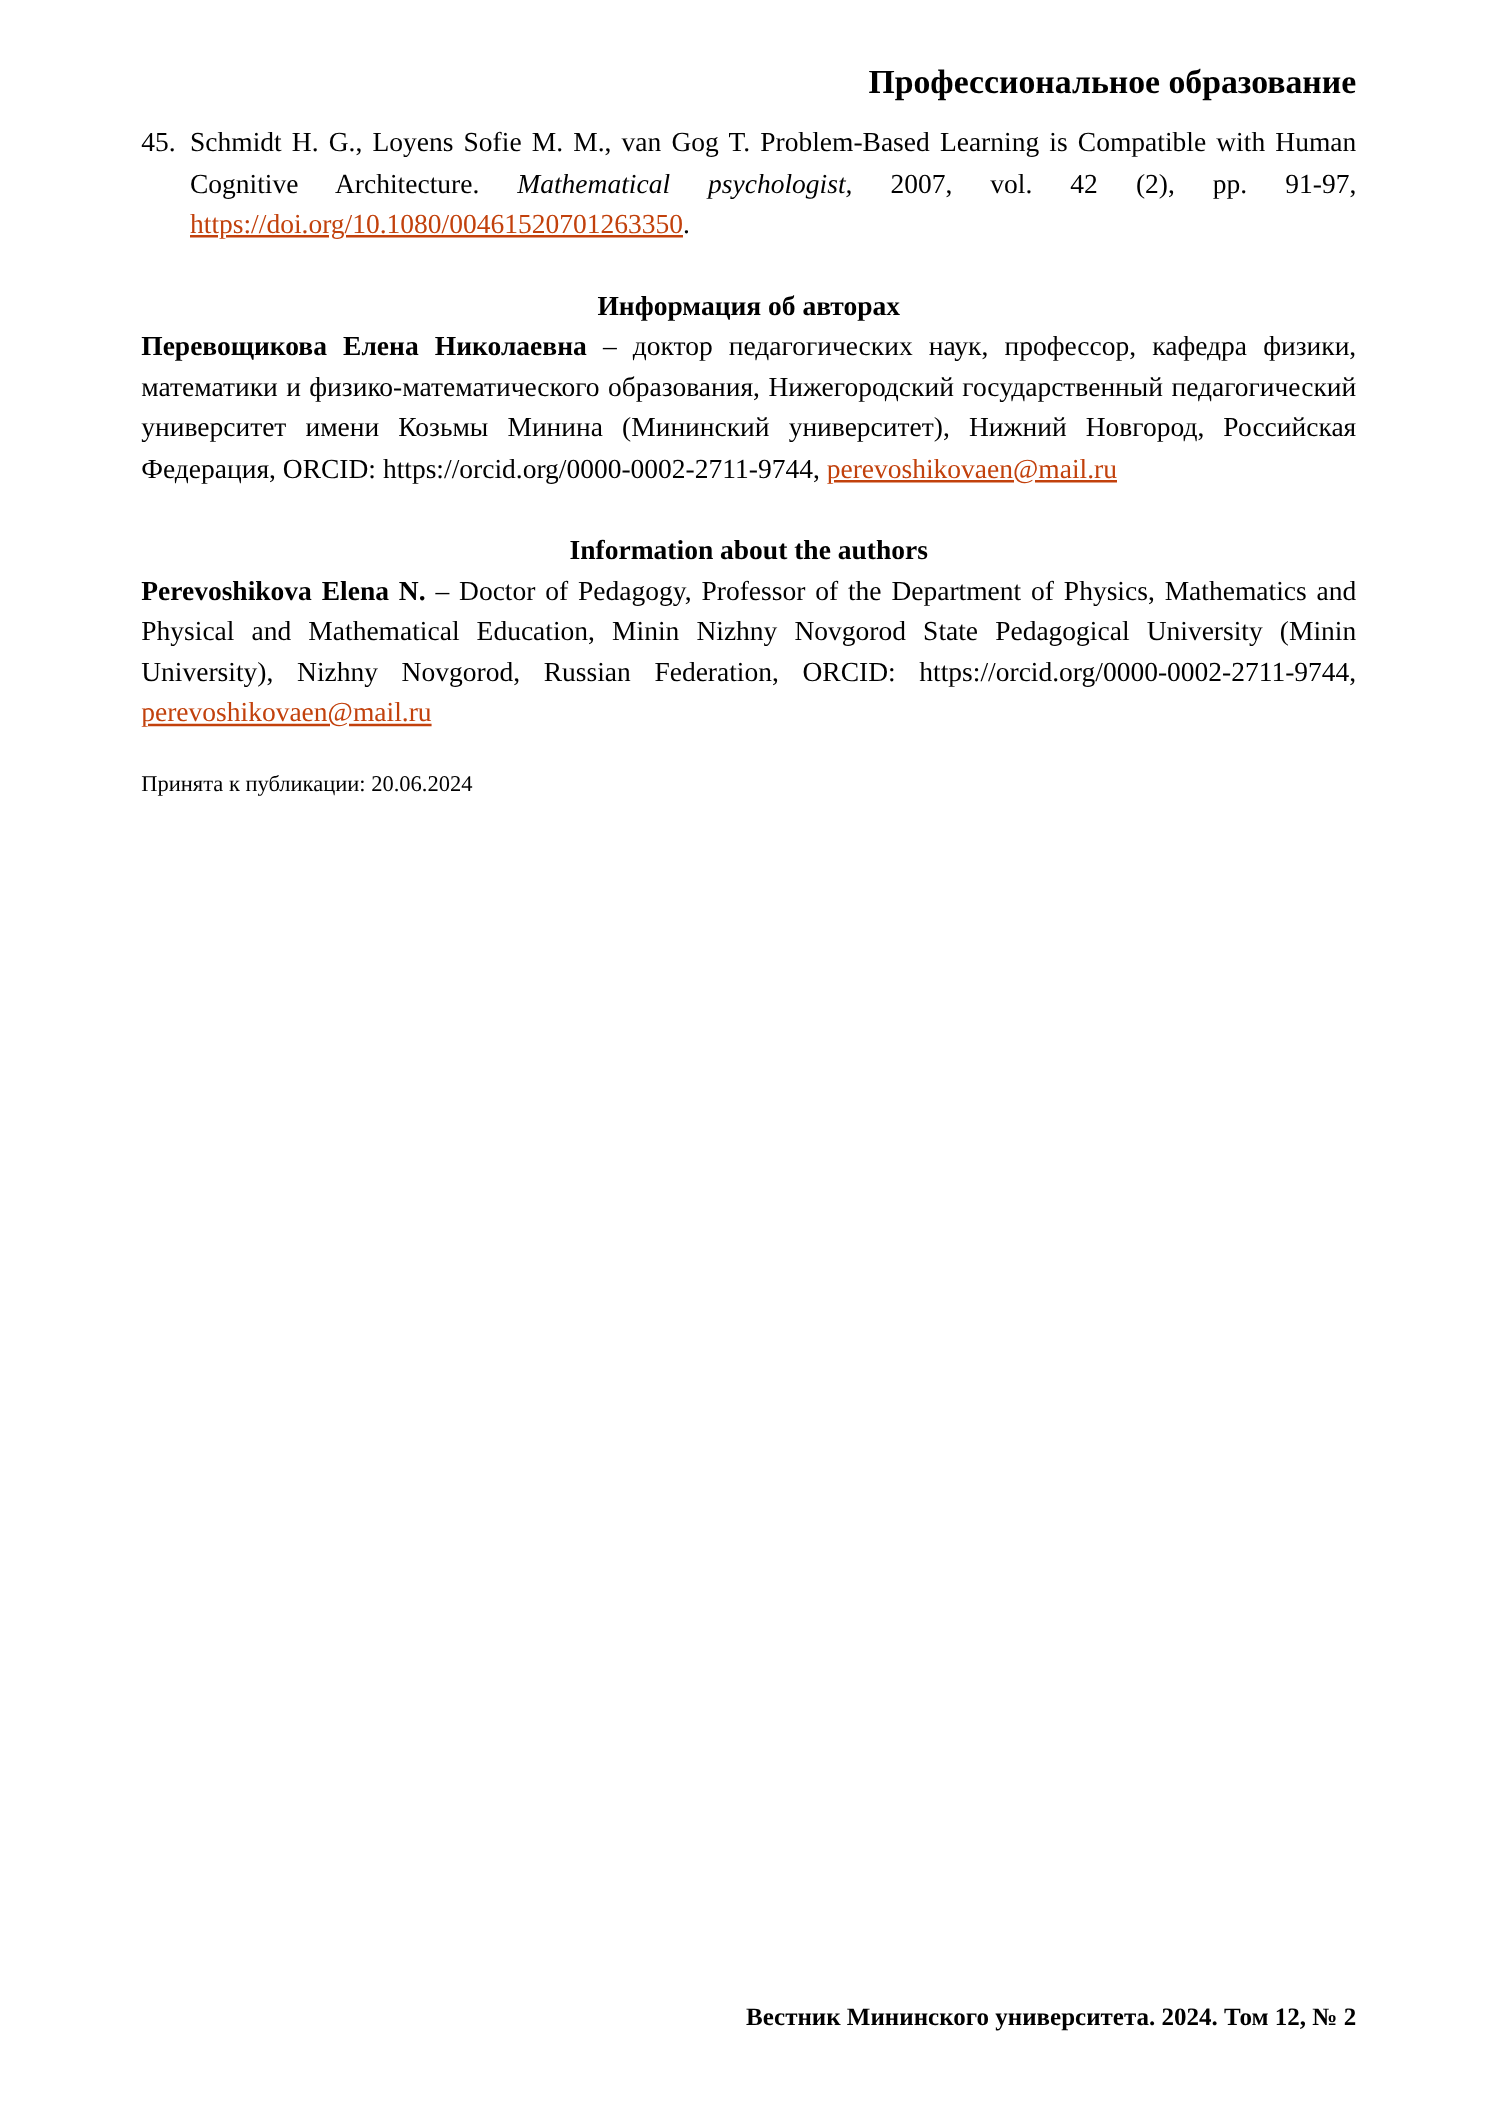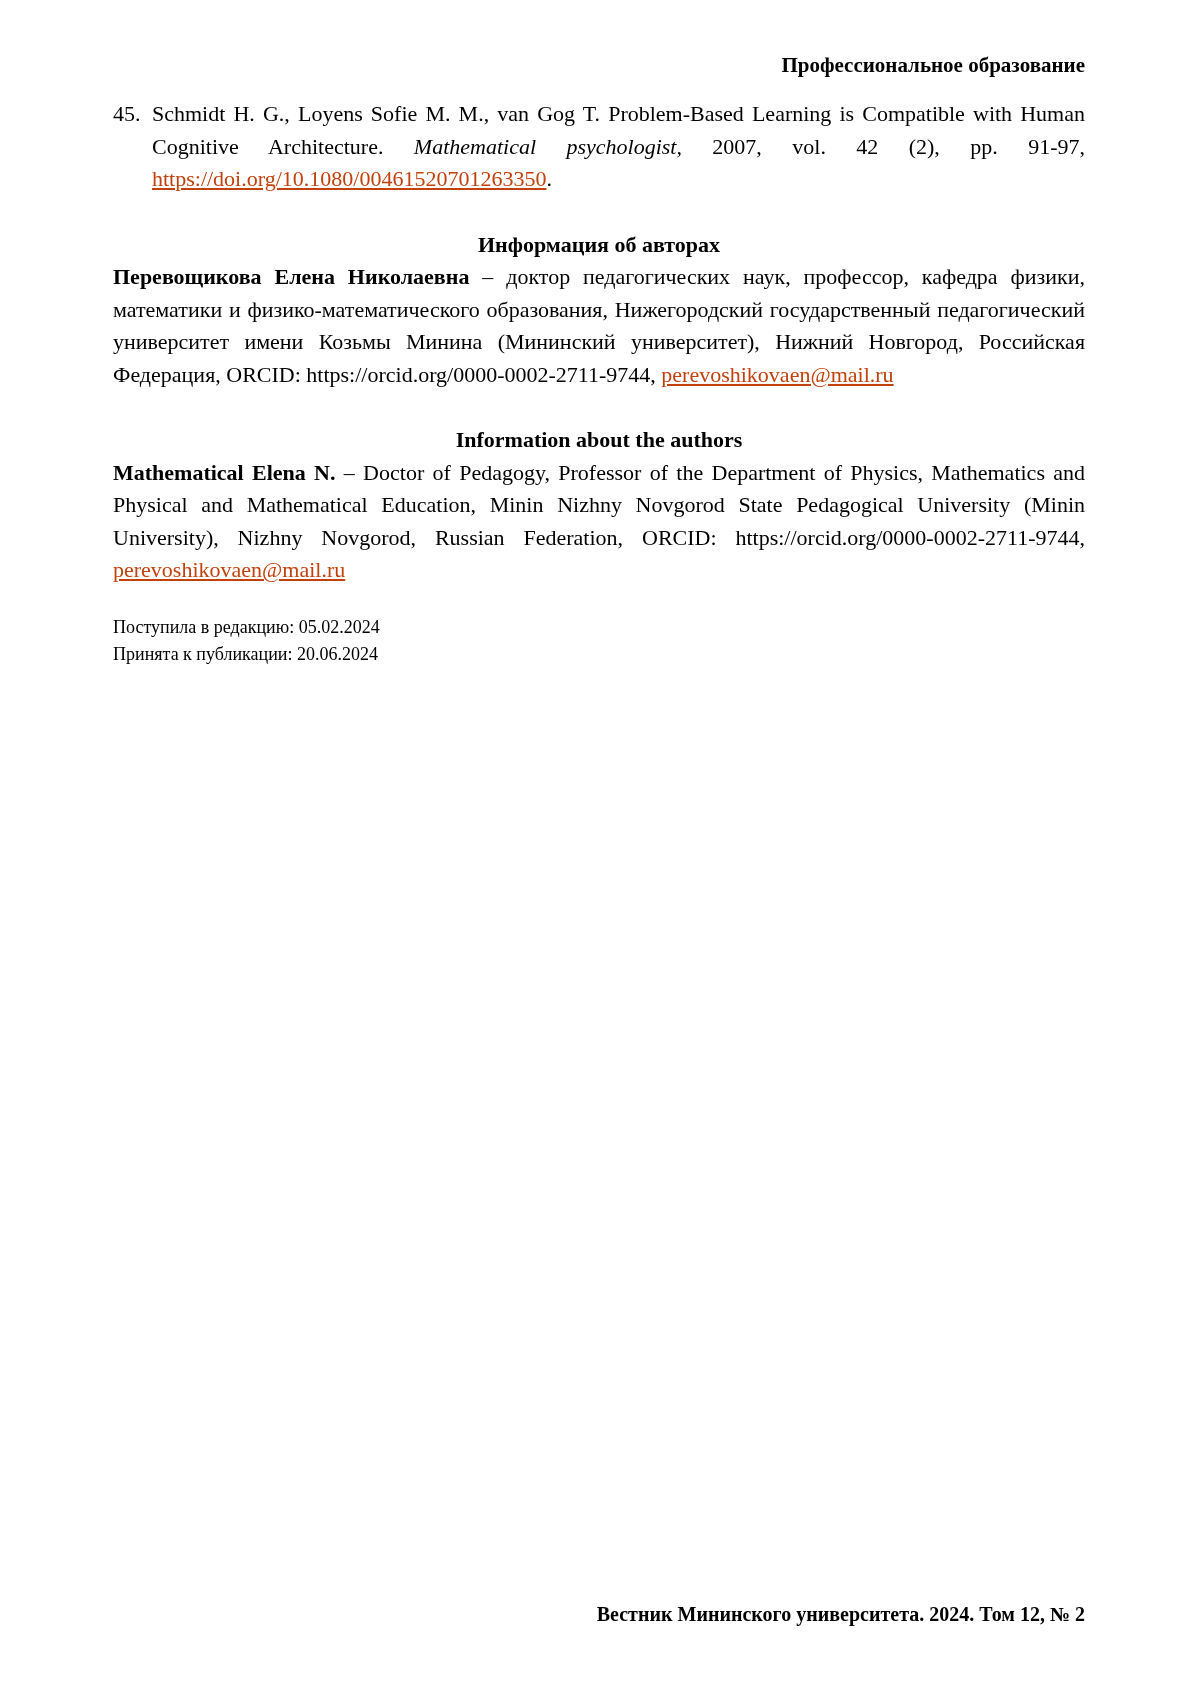--- a/index.html
+++ b/index.html
@@ -11,21 +11,21 @@
     color: #000000;
     font-family: "Liberation Serif", "DejaVu Serif", serif;
     font-size: 22px;
     overflow: hidden;
     box-sizing: border-box;
     padding: 52px 115px 0 113px;
   }
   .running-header {
     text-align: right;
     font-weight: bold;
-    font-size: 21px;
+    font-size: 27px;
     line-height: 26px;
   }
   .reference-item {
     position: relative;
     margin-top: 20px;
     padding-left: 39px;
     line-height: 32.5px;
     text-align: justify;
     text-align-last: left;
   }
@@ -84,23 +84,22 @@
 
   <div class="section-heading">Информация об авторах</div>
 
   <div class="author-paragraph">
     <span class="author-name">Перевощикова Елена Николаевна</span><span> – доктор педагогических наук, профессор, кафедра физики, математики и физико-математического образования, Нижегородский государственный педагогический университет имени Козьмы Минина (Мининский университет), Нижний Новгород, Российская Федерация, ORCID: https://orcid.org/0000-0002-2711-9744, </span><a class="doc-link">perevoshikovaen@mail.ru</a>
   </div>
 
   <div class="section-heading">Information about the authors</div>
 
   <div class="author-paragraph">
-    <span class="author-name">Mathematical Elena N.</span><span> – Doctor of Pedagogy, Professor of the Department of Physics, Mathematics and Physical and Mathematical Education, Minin Nizhny Novgorod State Pedagogical University (Minin University), Nizhny Novgorod, Russian Federation, ORCID: https://orcid.org/0000-0002-2711-9744, </span><a class="doc-link">perevoshikovaen@mail.ru</a>
+    <span class="author-name">Perevoshikova Elena N.</span><span> – Doctor of Pedagogy, Professor of the Department of Physics, Mathematics and Physical and Mathematical Education, Minin Nizhny Novgorod State Pedagogical University (Minin University), Nizhny Novgorod, Russian Federation, ORCID: https://orcid.org/0000-0002-2711-9744, </span><a class="doc-link">perevoshikovaen@mail.ru</a>
   </div>
 
   <div class="dates-block">
-    <div>Поступила в редакцию: 05.02.2024</div>
     <div>Принята к публикации: 20.06.2024</div>
   </div>
 
   <div class="journal-footer">Вестник Мининского университета. 2024. Том 12, № 2</div>
 
 </div>
 
 </body></html>

